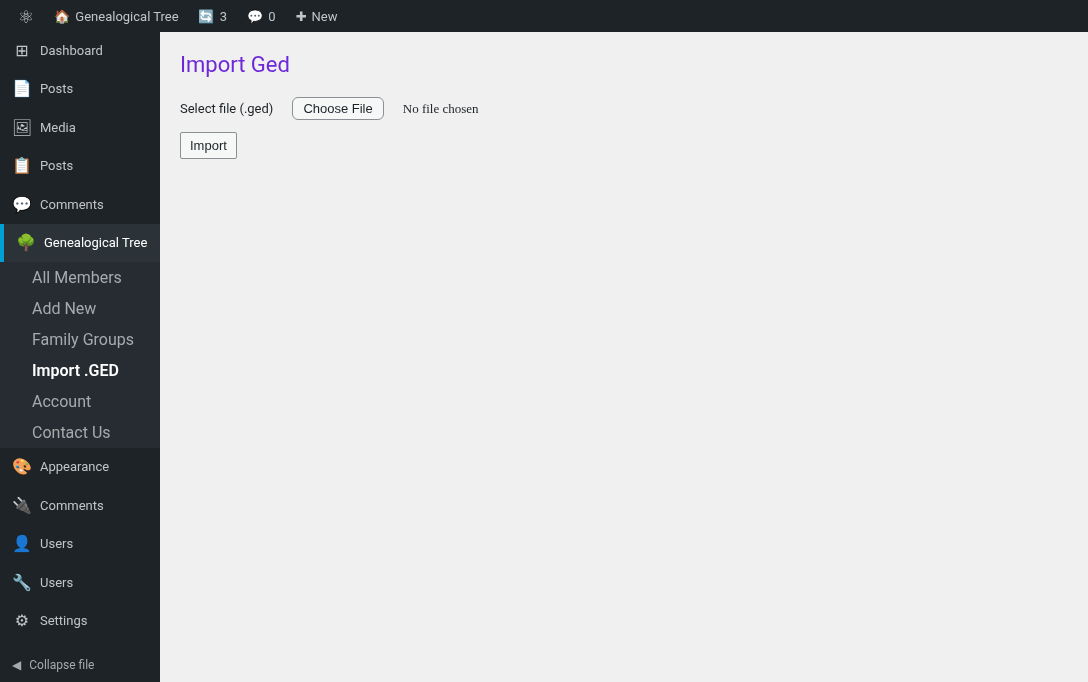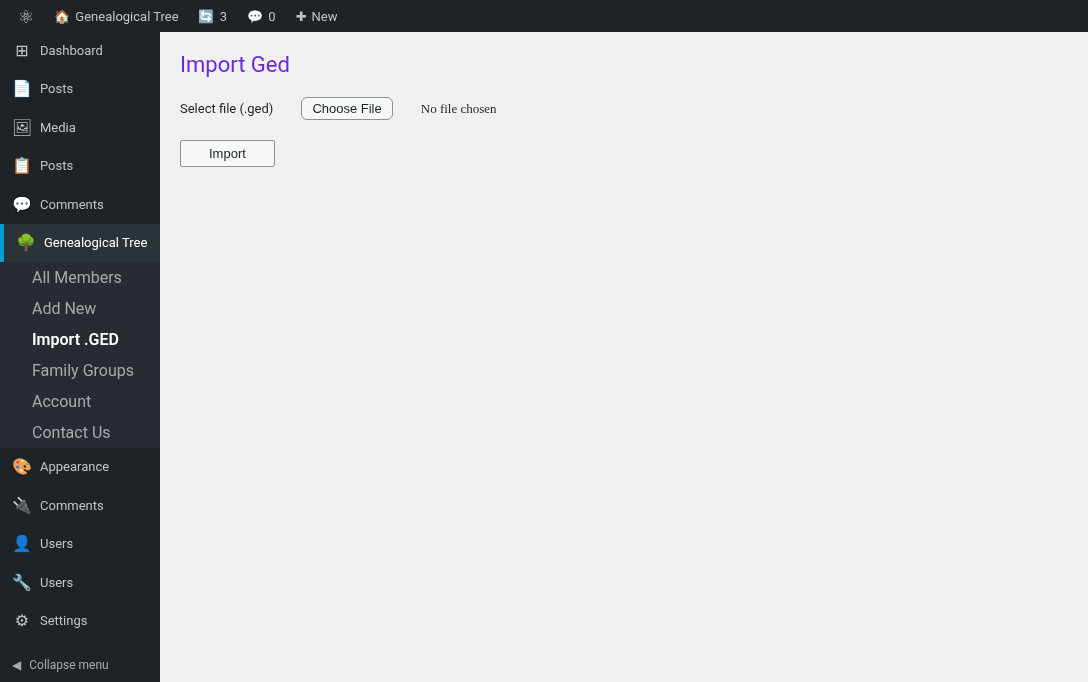--- a/index.html
+++ b/index.html
@@ -91,22 +91,22 @@
     .page-title {
       font-size: 22px;
       font-weight: 400;
       color: #6d28d9;
       margin-bottom: 20px;
     }
 
     .form-row {
       display: flex;
       align-items: center;
-      gap: 28px;
-      margin-bottom: 20px;
+      gap: 19px;
+      margin-bottom: 12px;
     }
 
     .form-label {
       color: #1d2327;
       font-size: 13px;
     }
 
     .choose-file-btn {
       background: #f6f7f7;
       border: 1px solid #8c8f94;
@@ -120,21 +120,21 @@
     .no-file-text {
       color: #1d2327;
       font-size: 13px;
       font-family: Liberation Serif, serif;
     }
 
     .import-btn {
       background: #f6f7f7;
       border: 1px solid #8c8f94;
       color: #1d2327;
-      padding: 5px 28px;
+      padding: 5px 9px;
       font-size: 13px;
       cursor: pointer;
       border-radius: 2px;
     }
   </style>
 </head>
 <body>
 
 <div id="wpadminbar">
   <div class="adminbar-item">
@@ -183,22 +183,22 @@
       <span>Comments</span>
     </div>
     <div class="sidebar-item active-parent" style="background:#2c3338; color:#fff; border-left: 4px solid #00a0d2;">
       <span class="s-icon">🌳</span>
       <span>Genealogical Tree</span>
     </div>
 
     <div class="sidebar-submenu">
       <div class="sub-item">All Members</div>
       <div class="sub-item">Add New</div>
+      <div class="sub-item">Family Groups</div>
       <div class="sub-item active">Import .GED</div>
-      <div class="sub-item">Family Groups</div>
       <div class="sub-item">Account</div>
       <div class="sub-item">Contact Us</div>
     </div>
 
     <div class="sidebar-item">
       <span class="s-icon">🎨</span>
       <span>Appearance</span>
     </div>
     <div class="sidebar-item">
       <span class="s-icon">🔌</span>
@@ -214,21 +214,21 @@
     </div>
     <div class="sidebar-item">
       <span class="s-icon">⚙</span>
       <span>Settings</span>
     </div>
 
     <div class="sidebar-spacer"></div>
 
     <div class="collapse-menu-item">
       <span>◀</span>
-      <span>Collapse menu</span>
+      <span>Collapse file</span>
     </div>
   </div>
 
   <div id="main">
     <h1 class="page-title">Import Ged</h1>
 
     <div class="form-row">
       <span class="form-label">Select file (.ged)</span>
       <button class="choose-file-btn">Choose File</button>
       <span class="no-file-text">No file chosen</span>

